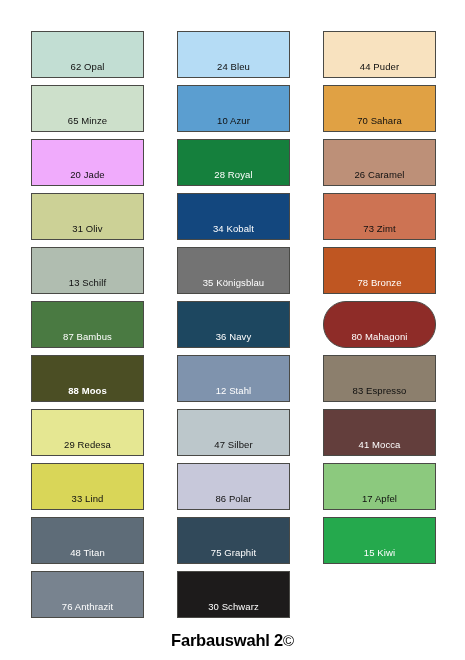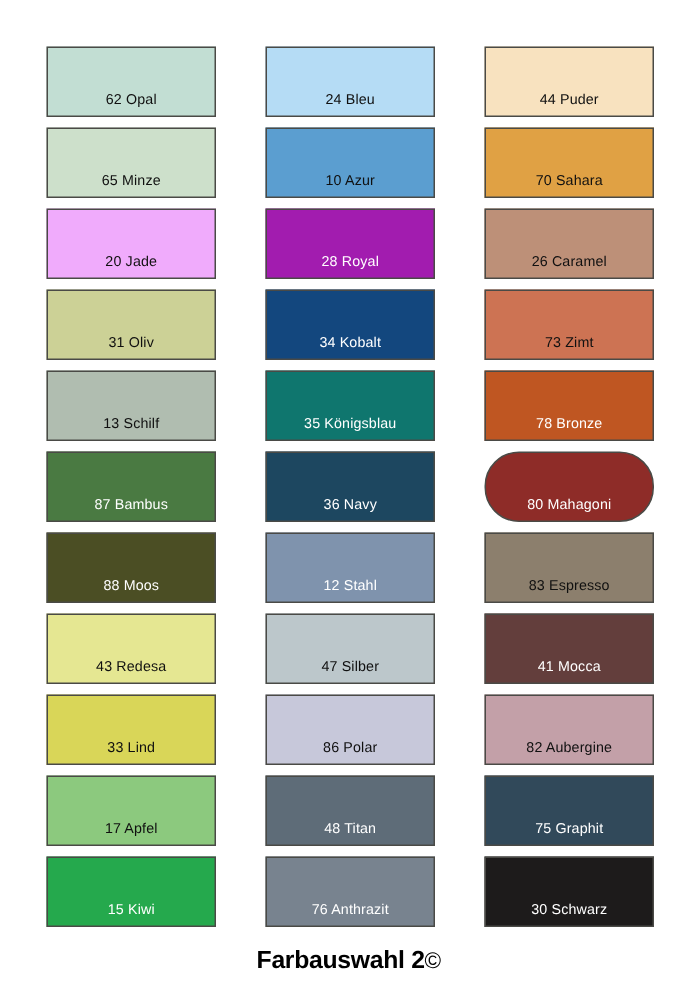--- a/index.html
+++ b/index.html
@@ -99,79 +99,76 @@
       </div>
       <div class="swatch" style="background: rgb(91, 158, 208); border-color: rgb(74, 74, 70);">
         <div class="swatch-label label-dark">10 Azur</div>
       </div>
       <div class="swatch" style="background: rgb(224, 161, 68); border-color: rgb(74, 74, 70);">
         <div class="swatch-label label-dark">70 Sahara</div>
       </div>
       <div class="swatch" style="background: #f0abfc; border-color: rgb(74, 74, 70);">
         <div class="swatch-label label-dark">20 Jade</div>
       </div>
-      <div class="swatch" style="background: #a21caf; border-color: rgb(74, 74, 70);">
+      <div class="swatch" style="background: #15803d; border-color: rgb(74, 74, 70);">
         <div class="swatch-label label-light">28 Royal</div>
       </div>
       <div class="swatch" style="background: rgb(189, 144, 120); border-color: rgb(74, 74, 70);">
         <div class="swatch-label label-dark">26 Caramel</div>
       </div>
       <div class="swatch" style="background: rgb(204, 209, 150); border-color: rgb(74, 74, 70);">
         <div class="swatch-label label-dark">31 Oliv</div>
       </div>
       <div class="swatch" style="background: rgb(19, 71, 126); border-color: rgb(74, 74, 70);">
         <div class="swatch-label label-light">34 Kobalt</div>
       </div>
       <div class="swatch" style="background: rgb(205, 115, 83); border-color: rgb(74, 74, 70);">
         <div class="swatch-label label-dark">73 Zimt</div>
       </div>
       <div class="swatch" style="background: rgb(176, 189, 176); border-color: rgb(74, 74, 70);">
         <div class="swatch-label label-dark">13 Schilf</div>
       </div>
-      <div class="swatch" style="background: #0f766e; border-color: rgb(74, 74, 70); padding-left: 13px;">
+      <div class="swatch" style="background: #737373; border-color: rgb(74, 74, 70); padding-left: 13px;">
         <div class="swatch-label label-light">35 Königsblau</div>
       </div>
       <div class="swatch" style="background: rgb(191, 86, 34); border-color: rgb(74, 74, 70);">
         <div class="swatch-label label-light">78 Bronze</div>
       </div>
       <div class="swatch" style="background: rgb(74, 122, 66); border-color: rgb(74, 74, 70);">
         <div class="swatch-label label-light">87 Bambus</div>
       </div>
       <div class="swatch" style="background: rgb(29, 71, 96); border-color: rgb(74, 74, 70);">
         <div class="swatch-label label-light">36 Navy</div>
       </div>
       <div class="swatch" style="background: rgb(142, 44, 40); border-color: rgb(74, 74, 70); border-radius: 23px;">
         <div class="swatch-label label-light">80 Mahagoni</div>
       </div>
-      <div class="swatch" style="background: rgb(75, 78, 36); border-color: rgb(74, 74, 70);">
+      <div class="swatch" style="background: rgb(75, 78, 36); border-color: rgb(74, 74, 70); font-weight: bold;">
         <div class="swatch-label label-light">88 Moos</div>
       </div>
       <div class="swatch" style="background: rgb(127, 147, 173); border-color: rgb(74, 74, 70);">
         <div class="swatch-label label-light">12 Stahl</div>
       </div>
       <div class="swatch" style="background: rgb(140, 127, 109); border-color: rgb(74, 74, 70);">
         <div class="swatch-label label-dark">83 Espresso</div>
       </div>
       <div class="swatch" style="background: rgb(229, 231, 146); border-color: rgb(74, 74, 70);">
-        <div class="swatch-label label-dark">43 Redesa</div>
+        <div class="swatch-label label-dark">29 Redesa</div>
       </div>
       <div class="swatch" style="background: rgb(188, 199, 203); border-color: rgb(74, 74, 70);">
         <div class="swatch-label label-dark">47 Silber</div>
       </div>
       <div class="swatch" style="background: rgb(99, 62, 60); border-color: rgb(74, 74, 70);">
         <div class="swatch-label label-light">41 Mocca</div>
       </div>
       <div class="swatch" style="background: rgb(217, 214, 88); border-color: rgb(74, 74, 70);">
         <div class="swatch-label label-dark">33 Lind</div>
       </div>
       <div class="swatch" style="background: rgb(199, 200, 218); border-color: rgb(74, 74, 70);">
         <div class="swatch-label label-dark">86 Polar</div>
-      </div>
-      <div class="swatch" style="background: rgb(195, 160, 168); border-color: rgb(74, 74, 70);">
-        <div class="swatch-label label-dark">82 Aubergine</div>
       </div>
       <div class="swatch" style="background: rgb(140, 201, 126); border-color: rgb(74, 74, 70);">
         <div class="swatch-label label-dark">17 Apfel</div>
       </div>
       <div class="swatch" style="background: rgb(94, 108, 120); border-color: rgb(74, 74, 70);">
         <div class="swatch-label label-light">48 Titan</div>
       </div>
       <div class="swatch" style="background: rgb(49, 73, 90); border-color: rgb(74, 74, 70);">
         <div class="swatch-label label-light">75 Graphit</div>
       </div>

